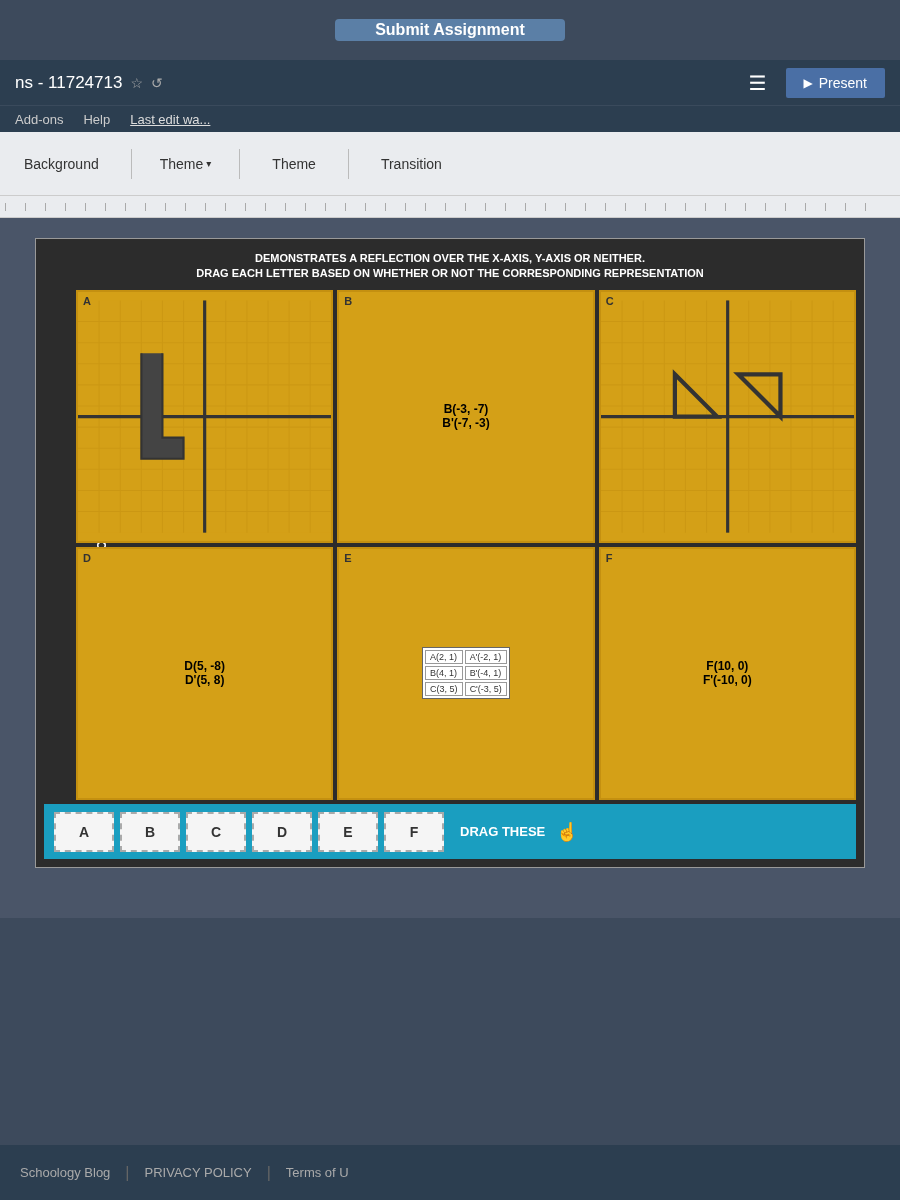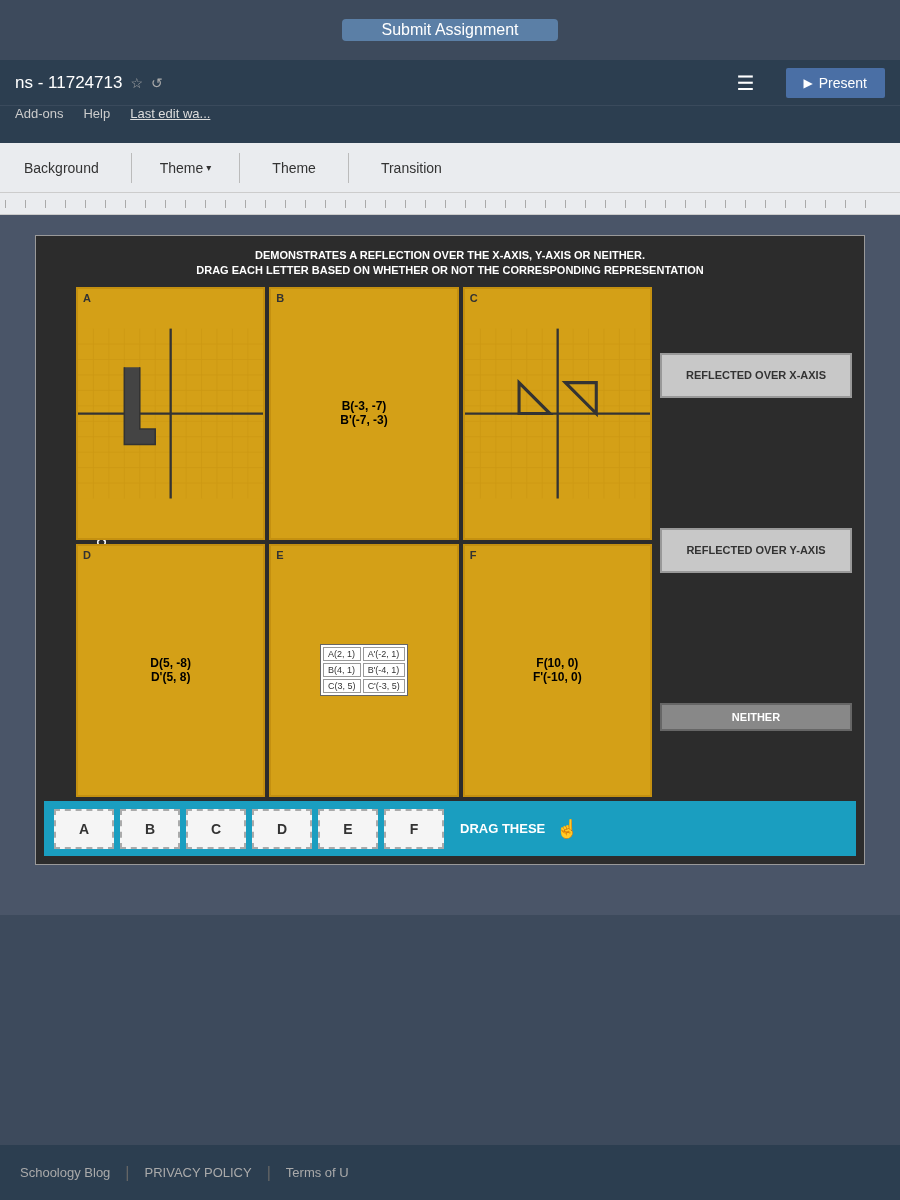--- a/index.html
+++ b/index.html
@@ -20,33 +20,33 @@
       align-items: center;
       justify-content: center;
       position: relative;
     }
     .submit-btn {
       background: #5b7fa6;
       color: white;
       border: none;
       padding: 2px 40px;
       font-size: 16px;
-      font-weight: normal;
+      font-weight: bold;
       border-radius: 4px;
       cursor: pointer;
     }
 
     
     .menu-bar {
       background: #2c3e50;
       height: 45px;
       display: flex;
       align-items: center;
       padding: 0 15px;
-      gap: 16px;
+      gap: 4px;
     }
     .doc-title {
       color: white;
       font-size: 17px;
       font-weight: normal;
       display: flex;
       align-items: center;
       gap: 8px;
     }
     .doc-title .star-icon { font-size: 14px; color: #aaa; cursor: pointer; }
@@ -68,38 +68,38 @@
       display: flex;
       align-items: center;
       gap: 6px;
       border-radius: 2px;
     }
     .present-btn .play-icon { font-size: 12px; }
 
     
     .menu-bar2 {
       background: #2c3e50;
-      height: 38px;
-      display: flex;
-      align-items: flex-start;
+      height: 27px;
+      display: flex;
+      align-items: center;
       padding: 0 15px;
       gap: 20px;
       border-top: 1px solid #3a4a5c;
     }
     .menu-item {
       color: #ccc;
       font-size: 13px;
       cursor: pointer;
     }
     .menu-item.underlined { text-decoration: underline; color: #ddd; }
 
     
     .toolbar {
       background: #eaecef;
-      height: 50px;
+      height: 64px;
       display: flex;
       align-items: center;
       padding: 0 10px;
       gap: 15px;
       border-bottom: 1px solid #ccc;
     }
     .toolbar-btn {
       background: none;
       border: none;
       padding: 5px 14px;
@@ -551,25 +551,20 @@
           <div class="cell" style="position:relative;">
             <span class="cell-label">F</span>
             <div class="cell-content">
               <div>F(10, 0)</div>
               <div>F'(-10, 0)</div>
             </div>
           </div>
 
         </div>
 
-        <div class="right-panel" style="width:200px; flex-shrink:0;">
-          <div class="answer-box">REFLECTED OVER X-AXIS</div>
-          <div class="answer-box">REFLECTED OVER Y-AXIS</div>
-          <div class="neither-box">NEITHER</div>
-        </div>
       </div>
 
       <div class="drag-row">
         <div class="drag-tile">A</div>
         <div class="drag-tile">B</div>
         <div class="drag-tile">C</div>
         <div class="drag-tile">D</div>
         <div class="drag-tile">E</div>
         <div class="drag-tile">F</div>
         <span class="drag-label">DRAG THESE</span>

